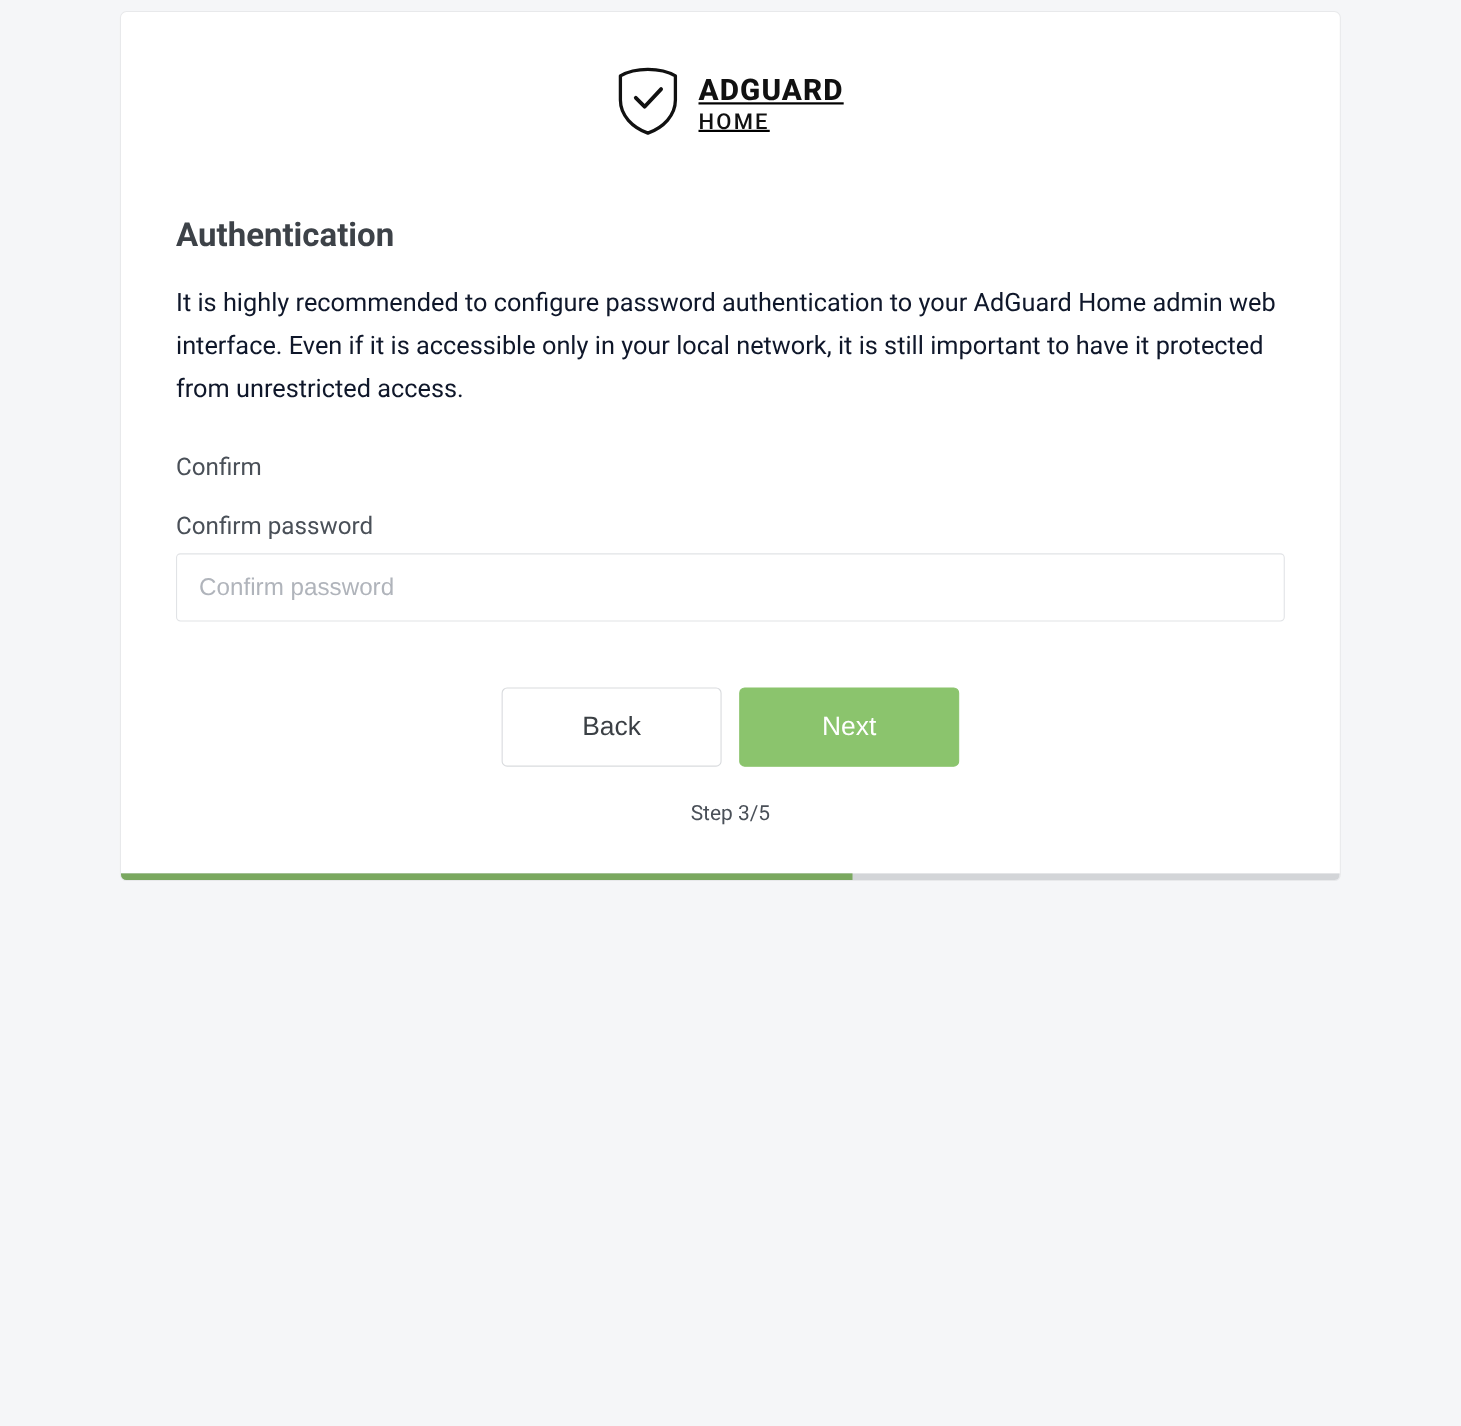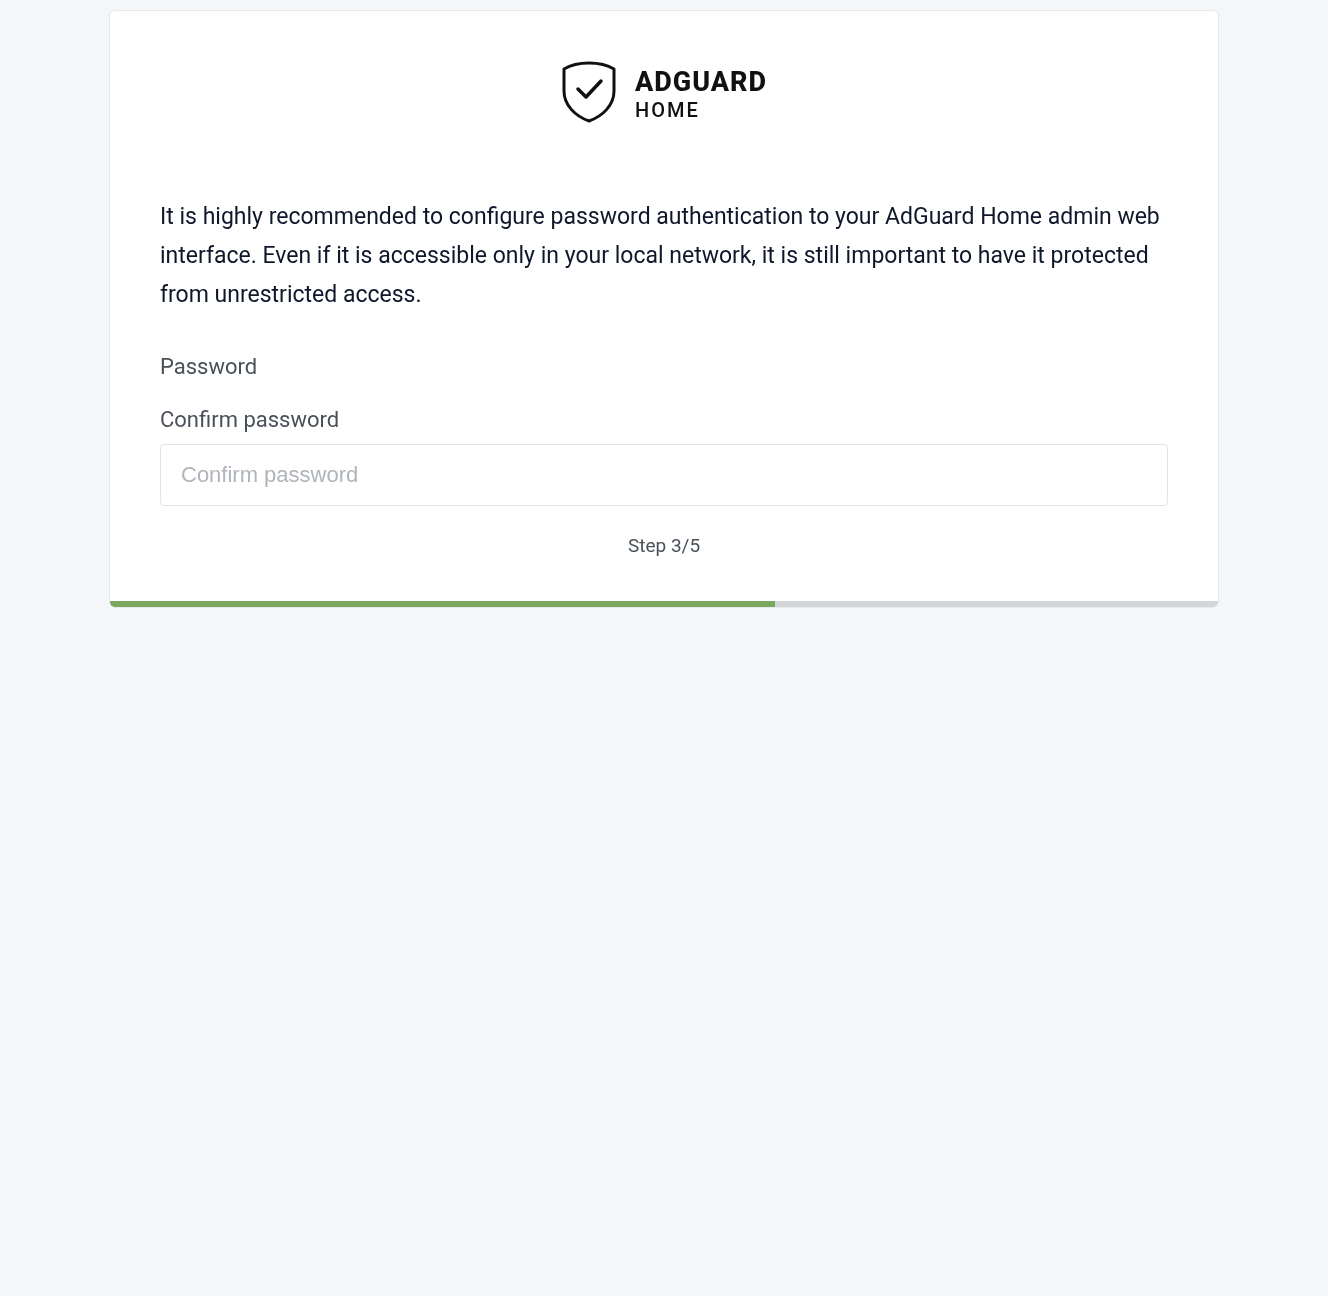--- a/index.html
+++ b/index.html
@@ -24,20 +24,21 @@
       display: flex;
       align-items: center;
       justify-content: center;
       gap: 18px;
       margin-bottom: 70px;
     }
     .logo-text {
       display: flex;
       flex-direction: column;
       line-height: 1;
+      text-decoration: underline;
     }
     .logo-title {
       font-size: 27px;
       font-weight: 800;
       letter-spacing: 1px;
       color: #111;
     }
     .logo-sub {
       font-size: 20px;
       font-weight: 500;
@@ -139,35 +140,40 @@
           <path d="M28 2 C18 2 8 5 3 8 C3 8 3 26 3 30 C3 44 14 55 28 60 C42 55 53 44 53 30 C53 26 53 8 53 8 C48 5 38 2 28 2 Z" stroke="#111" stroke-width="3" fill="none" stroke-linejoin="round"></path>
           <path d="M17 28 L25 36 L40 20" stroke="#111" stroke-width="3.5" fill="none" stroke-linecap="round" stroke-linejoin="round"></path>
         </svg>
       </span>
       <span class="logo-text">
         <span class="logo-title">ADGUARD</span>
         <span class="logo-sub">HOME</span>
       </span>
     </div>
 
+    <h1 class="section-title">Authentication</h1>
 
     <p class="desc">It is highly recommended to configure password authentication to your AdGuard Home admin web interface. Even if it is accessible only in your local network, it is still important to have it protected from unrestricted access.</p>
 
     <div class="form-group">
-      <label class="form-label">Password</label>
+      <label class="form-label">Confirm</label>
     </div>
 
     <div class="form-group">
     </div>
 
     <div class="form-group">
       <label class="form-label">Confirm password</label>
       <input type="password" class="form-input" placeholder="Confirm password" style="">
     </div>
 
+    <div class="button-row">
+      <button class="btn btn-back">Back</button>
+      <button class="btn btn-next">Next</button>
+    </div>
 
     <div class="step-text">Step 3/5</div>
 
   </div>
 
   <div class="progress-bar">
     <div class="progress-fill" style="width:60%"></div>
   </div>
 </div>
 

